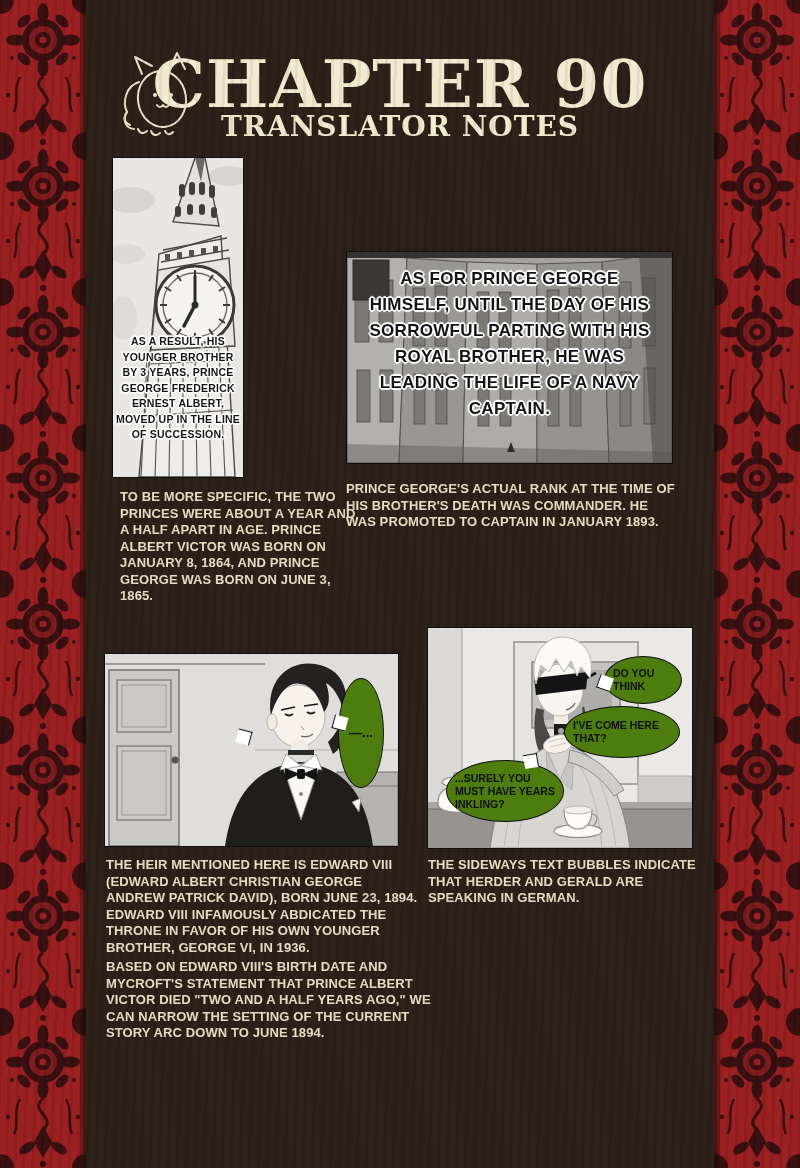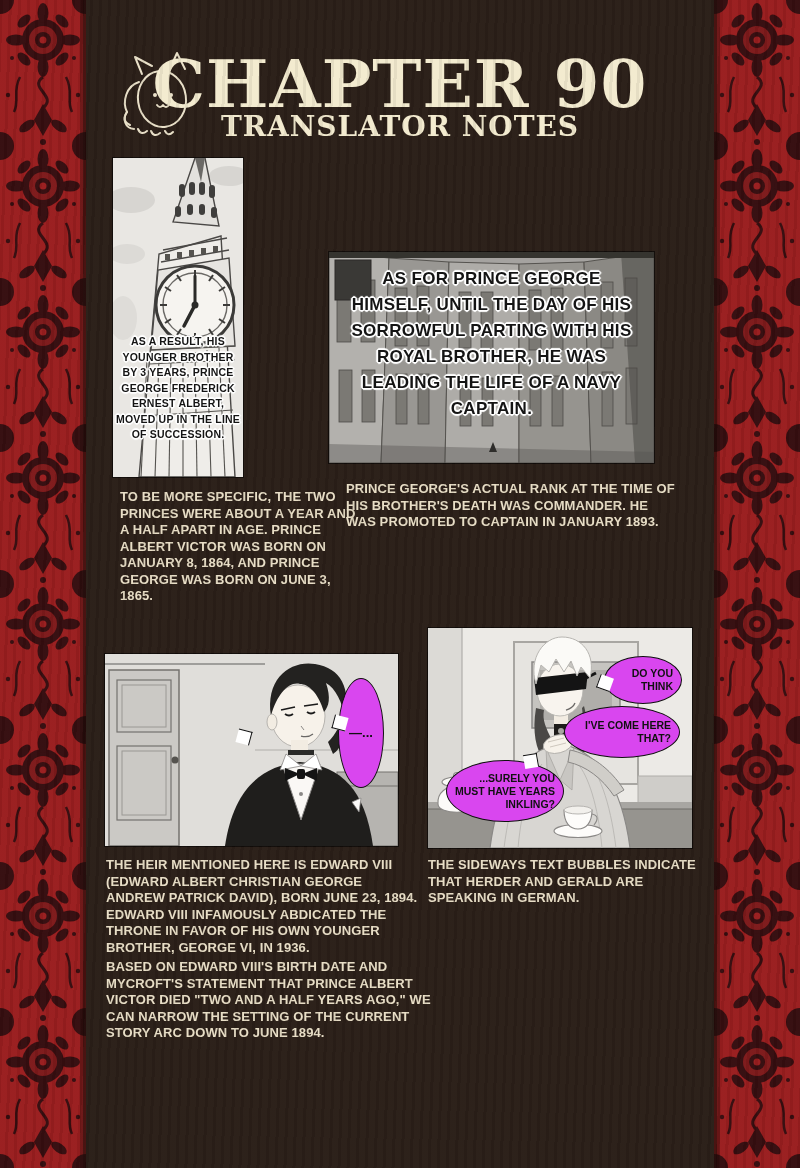--- a/index.html
+++ b/index.html
@@ -26,21 +26,21 @@
   }
   .header-subtitle{
     position:absolute; left:85px; width:630px; top:112px; text-align:center;
     font-family:"DejaVu Serif", serif; font-weight:bold; font-size:28px; line-height:30px;
     color:#f3ebcf; letter-spacing:1px;
   }
 
   .panel { position:absolute; overflow:hidden; background:#ddd; box-shadow:0 0 0 1px rgba(0,0,0,0.6); }
   .panel .art { position:absolute; inset:0; width:100%; height:100%; z-index:1; }
   #panel-big-ben { left:113px; top:158px; width:130px; height:319px; }
-  #panel-navy    { left:329px; top:252px; width:325px; height:211px; }
+  #panel-navy    { left:347px; top:252px; width:325px; height:211px; }
   #panel-heir    { left:105px; top:654px; width:293px; height:192px; }
   #panel-inkling { left:428px; top:628px; width:264px; height:220px; }
 
   .caption{
     position:absolute; z-index:3; font-weight:bold; color:#141414; text-align:center;
     text-shadow:-1px -1px 0 #fff, 1px -1px 0 #fff, -1px 1px 0 #fff, 1px 1px 0 #fff,
                  0 -2px 1px #fff, 0 2px 1px #fff, -2px 0 1px #fff, 2px 0 1px #fff;
   }
   #caption-big-ben { left:2px; right:2px; top:176px; font-size:10.5px; line-height:15.5px; letter-spacing:0.2px; }
   #caption-navy    { left:12px; right:12px; top:14px; font-size:17px; line-height:26px; letter-spacing:0.3px; }
@@ -49,22 +49,22 @@
     position:absolute; font-weight:bold; font-size:13px; line-height:16.5px;
     color:#e8dec6; letter-spacing:0.1px;
   }
   #note-princes   { left:120px; top:489px; width:238px; }
   #note-commander { left:346px; top:481px; width:334px; }
   #note-edward    { left:106px; top:857px; width:318px; }
   #note-june      { left:106px; top:959px; width:330px; }
   #note-german    { left:428px; top:857px; width:282px; }
 
   .bubble{
-    position:absolute; z-index:3; background:#d946ef; border:1.6px solid #101010; border-radius:50%;
-    display:flex; align-items:center; justify-content:center; text-align:right;
+    position:absolute; z-index:3; background:#4d7c0f; border:1.6px solid #101010; border-radius:50%;
+    display:flex; align-items:center; justify-content:center; text-align:left;
     font-weight:bold; color:#101010; padding:8px;
   }
   .tail{
     position:absolute; z-index:4; width:14px; height:14px; background:#fff;
   }
   #bubble-heir-main   { left:30px; top:16px; width:110px; height:158px; font-size:11px; line-height:14px; padding:14px 10px; }
   #tail-heir-main     { left:132px; top:76px; border-top:1.6px solid #101010; border-right:1.6px solid #101010; transform:rotate(15deg); }
   #bubble-heir-pause  { left:233px; top:24px; width:46px; height:110px; font-size:13px; line-height:14px; }
   #tail-heir-pause    { left:228px; top:62px; border-left:1.6px solid #101010; border-bottom:1.6px solid #101010; transform:rotate(15deg); }
   #bubble-inkling-top { left:176px; top:28px; width:78px; height:48px; font-size:10.5px; line-height:13px; }

